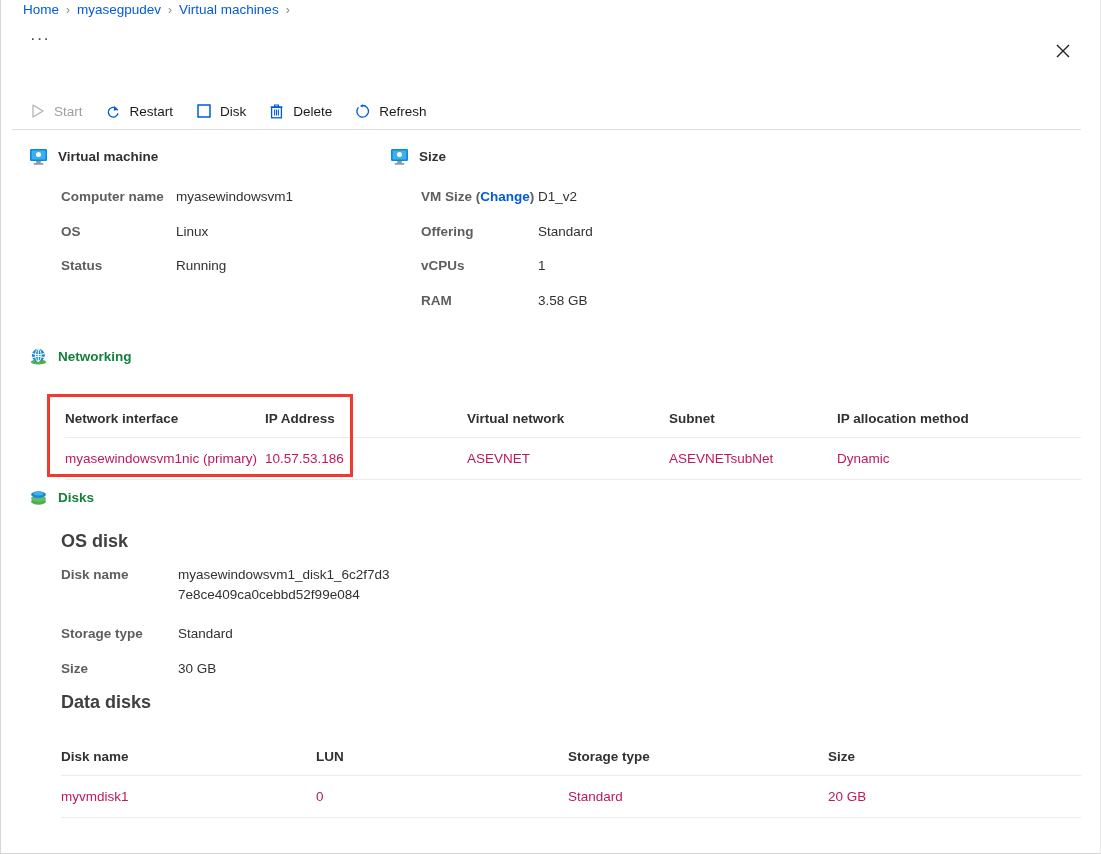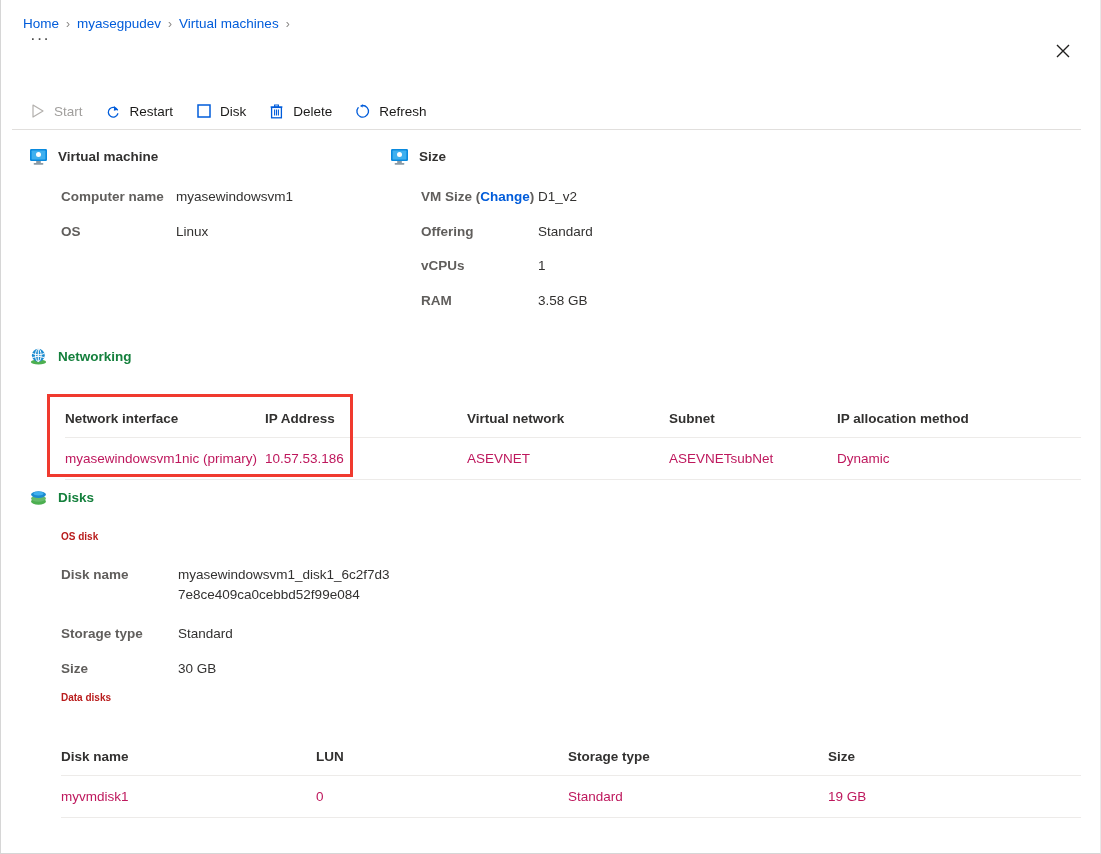--- a/index.html
+++ b/index.html
@@ -21,21 +21,21 @@
     border-bottom: 1px solid #d6d6d6;
     border-right: 1px solid #e8e8e8;
     box-sizing: border-box;
     overflow: hidden;
   }
 
   
   .breadcrumb {
     position: absolute;
     left: 22px;
-    top: 16px;
+    top: 2px;
     display: flex;
     align-items: center;
     font-size: 13.5px;
   }
   .crumb-link {
     color: #015cda;
     cursor: pointer;
     white-space: nowrap;
   }
   .crumb-sep {
@@ -183,23 +183,23 @@
   .tbl .tbody-row td {
     color: #be185d;
     padding: 13px 0 13px 0;
     border-bottom: 1px solid #edebe9;
     white-space: nowrap;
   }
 
   
   .subhead {
     position: absolute;
-    font-size: 10px;
+    font-size: 18px;
     font-weight: bold;
-    color: #b91c1c;
+    color: #404040;
   }
 
   
   .redbox {
     position: absolute;
     border: 3px solid #f03a2f;
     box-sizing: border-box;
     pointer-events: none;
   }
 </style>
@@ -295,20 +295,24 @@
   </div>
 
   <div class="props" style="left:60px; top:187px;">
     <div class="prow">
       <span class="plabel" style="width:115px;">Computer name</span>
       <span class="pvalue">myasewindowsvm1</span>
     </div>
     <div class="prow">
       <span class="plabel" style="width:115px;">OS</span>
       <span class="pvalue">Linux</span>
+    </div>
+    <div class="prow">
+      <span class="plabel" style="width:115px;">Status</span>
+      <span class="pvalue">Running</span>
     </div>
   </div>
 
   <div class="section-head" style="left:389px; top:147px;">
     <span class="sico">
       <svg width="19" height="19" viewBox="0 0 19 19" aria-hidden="true">
         <rect x="1" y="2" width="17" height="12" rx="1.2" fill="#0a8ade"></rect>
         <rect x="2.6" y="3.5" width="13.8" height="9" rx="0.8" fill="#3fb0ef"></rect>
         <circle cx="9.5" cy="7.6" r="2.5" fill="#ffffff"></circle>
         <rect x="7.2" y="14" width="4.6" height="2.3" fill="#8a9aa5"></rect>
@@ -411,20 +415,20 @@
         <th style="width:252px;">LUN</th>
         <th style="width:260px;">Storage type</th>
         <th>Size</th>
       </tr>
     </thead>
     <tbody>
       <tr class="tbody-row">
         <td>myvmdisk1</td>
         <td>0</td>
         <td>Standard</td>
-        <td>19 GB</td>
+        <td>20 GB</td>
       </tr>
     </tbody>
   </table>
 
   <div class="redbox" style="left:46px; top:394px; width:306px; height:83px;"></div>
 
 </div>
 
 </body></html>

